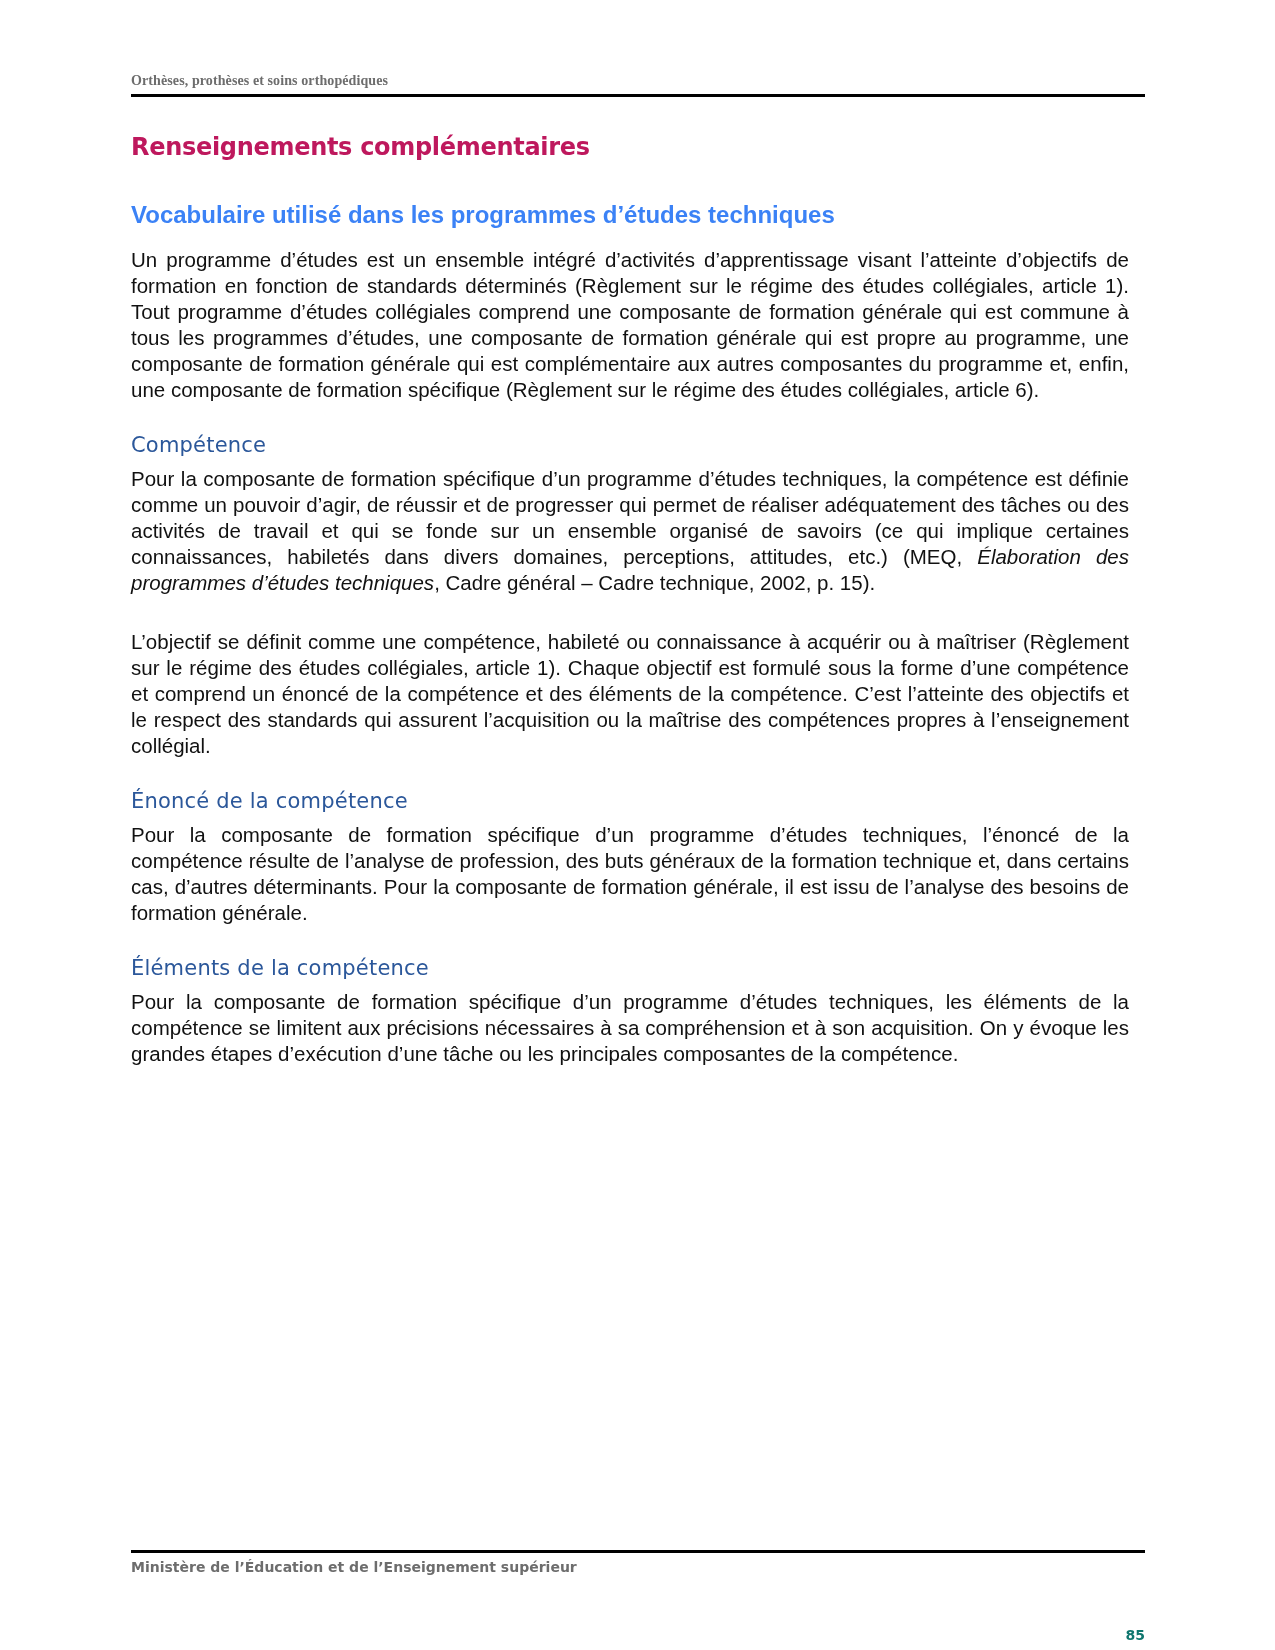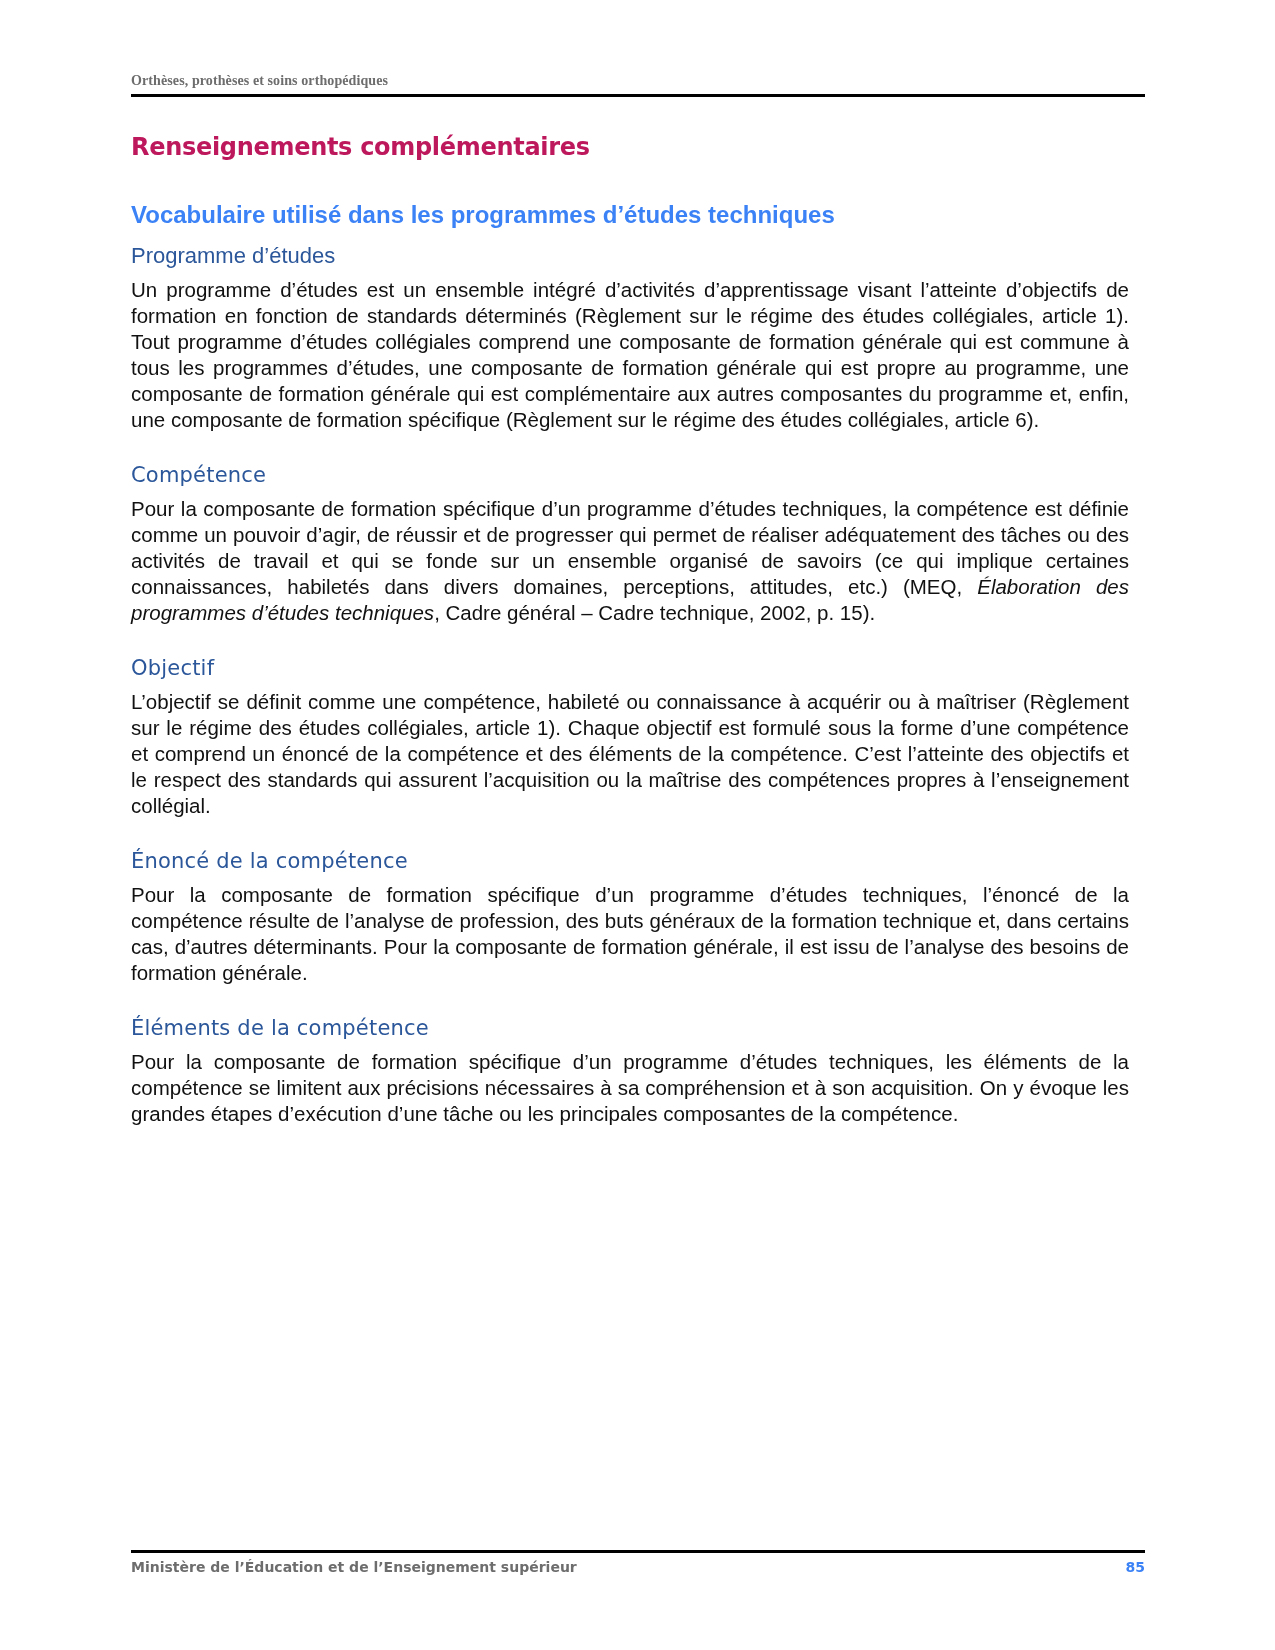--- a/index.html
+++ b/index.html
@@ -33,51 +33,49 @@
     }
     .para + .para { margin-top: 26px; }
     .gap { height: 27px; }
     .footer-rule { position: absolute; top: 1550px; left: 0; width: 1014px; height: 3px; background: #000; }
     .footer-left {
       position: absolute; top: 1559px; left: 0;
       font-family: "DejaVu Sans", sans-serif; font-weight: bold;
       font-size: 14px; color: #6d6d6d;
     }
     .footer-right {
-      position: absolute; top: 1559px; right: 0;
+      position: absolute; top: 1627px; right: 0;
       font-family: "DejaVu Sans", sans-serif; font-weight: bold;
-      font-size: 14px; color: #3b82f6; padding-left: 36px;
+      font-size: 14px; color: #0f766e; padding-left: 36px;
     }
     em { font-style: italic; }
   </style>
 </head>
 <body>
 
 <div class="page">
   <div class="running-header">Orthèses, prothèses et soins orthopédiques</div>
   <div class="header-rule"></div>
 
   <h1 class="title">Renseignements complémentaires</h1>
   <h2 class="section-title">Vocabulaire utilisé dans les programmes d’études techniques</h2>
 
   <div class="content">
     <section>
-      <h3 class="term">Programme d’études</h3>
       <p class="para">Un programme d’études est un ensemble intégré d’activités d’apprentissage visant l’atteinte d’objectifs de formation en fonction de standards déterminés (Règlement sur le régime des études collégiales, article 1). Tout programme d’études collégiales comprend une composante de formation générale qui est commune à tous les programmes d’études, une composante de formation générale qui est propre au programme, une composante de formation générale qui est complémentaire aux autres composantes du programme et, enfin, une composante de formation spécifique (Règlement sur le régime des études collégiales, article 6).</p>
     </section>
     <div class="gap"></div>
 
     <section>
       <h3 class="term alt">Compétence</h3>
       <p class="para"><span>Pour la composante de formation spécifique d’un programme d’études techniques, la compétence est définie comme un pouvoir d’agir, de réussir et de progresser qui permet de réaliser adéquatement des tâches ou des activités de travail et qui se fonde sur un ensemble organisé de savoirs (ce qui implique certaines connaissances, habiletés dans divers domaines, perceptions, attitudes, etc.) (MEQ, </span><em>Élaboration des programmes d’études techniques</em><span>, Cadre général – Cadre technique, 2002, p. 15).</span></p>
     </section>
     <div class="gap"></div>
 
     <section>
-      <h3 class="term alt">Objectif</h3>
       <p class="para">L’objectif se définit comme une compétence, habileté ou connaissance à acquérir ou à maîtriser (Règlement sur le régime des études collégiales, article 1). Chaque objectif est formulé sous la forme d’une compétence et comprend un énoncé de la compétence et des éléments de la compétence. C’est l’atteinte des objectifs et le respect des standards qui assurent l’acquisition ou la maîtrise des compétences propres à l’enseignement collégial.</p>
     </section>
     <div class="gap"></div>
 
     <section>
       <h3 class="term alt">Énoncé de la compétence</h3>
       <p class="para">Pour la composante de formation spécifique d’un programme d’études techniques, l’énoncé de la compétence résulte de l’analyse de profession, des buts généraux de la formation technique et, dans certains cas, d’autres déterminants. Pour la composante de formation générale, il est issu de l’analyse des besoins de formation générale.</p>
     </section>
     <div class="gap"></div>
 

